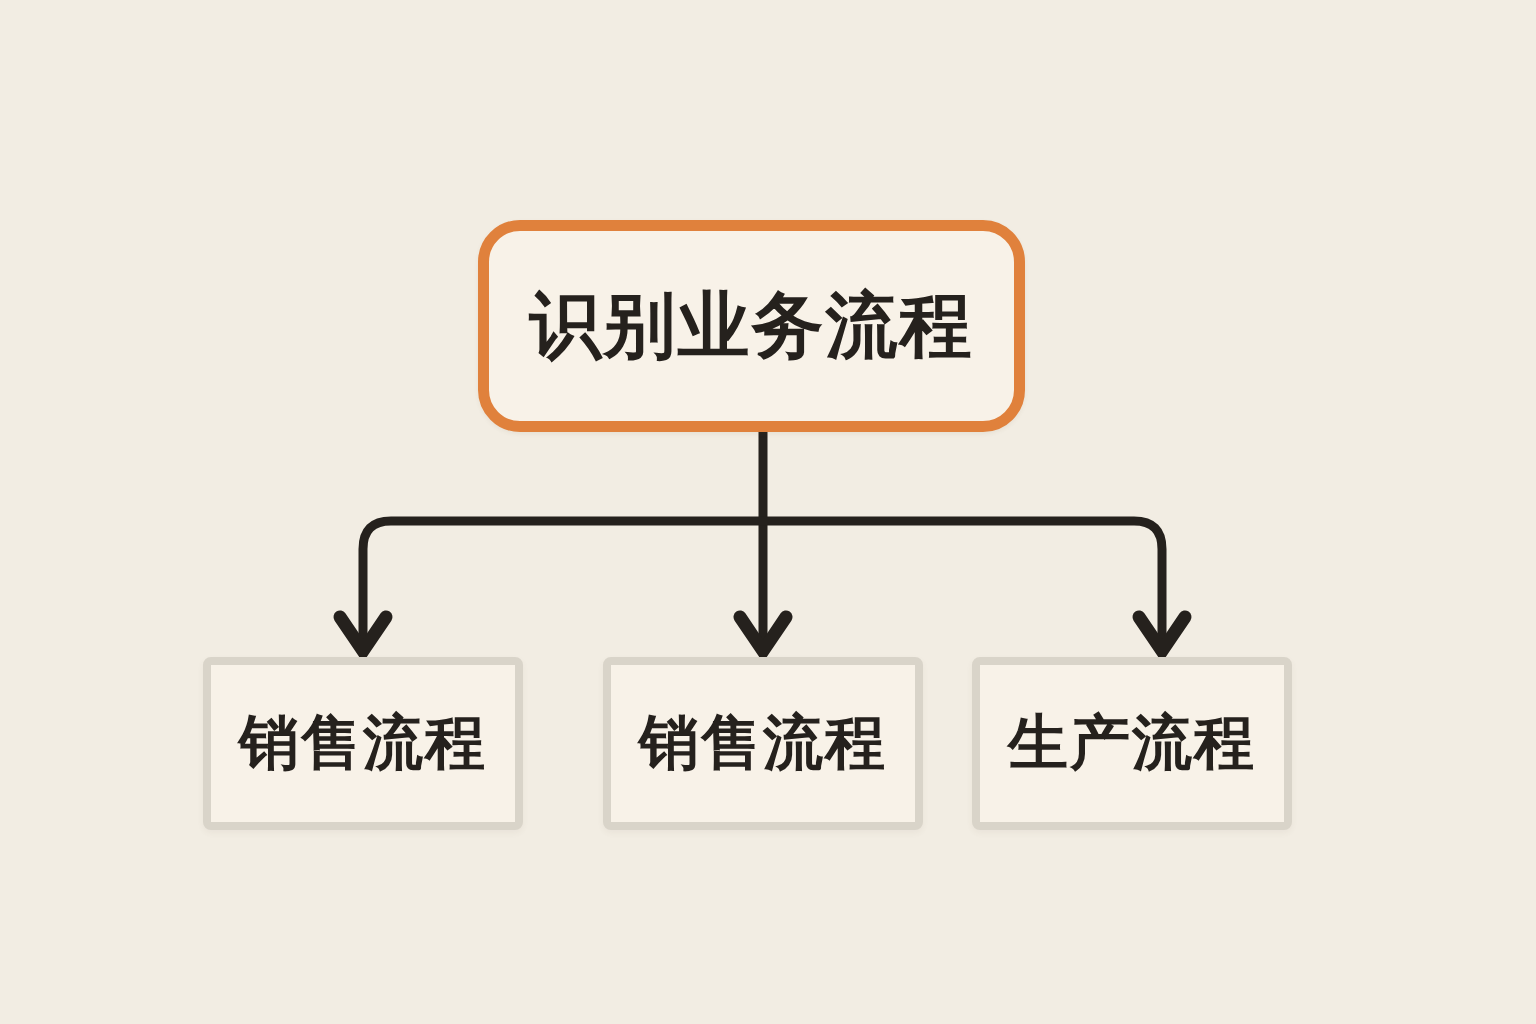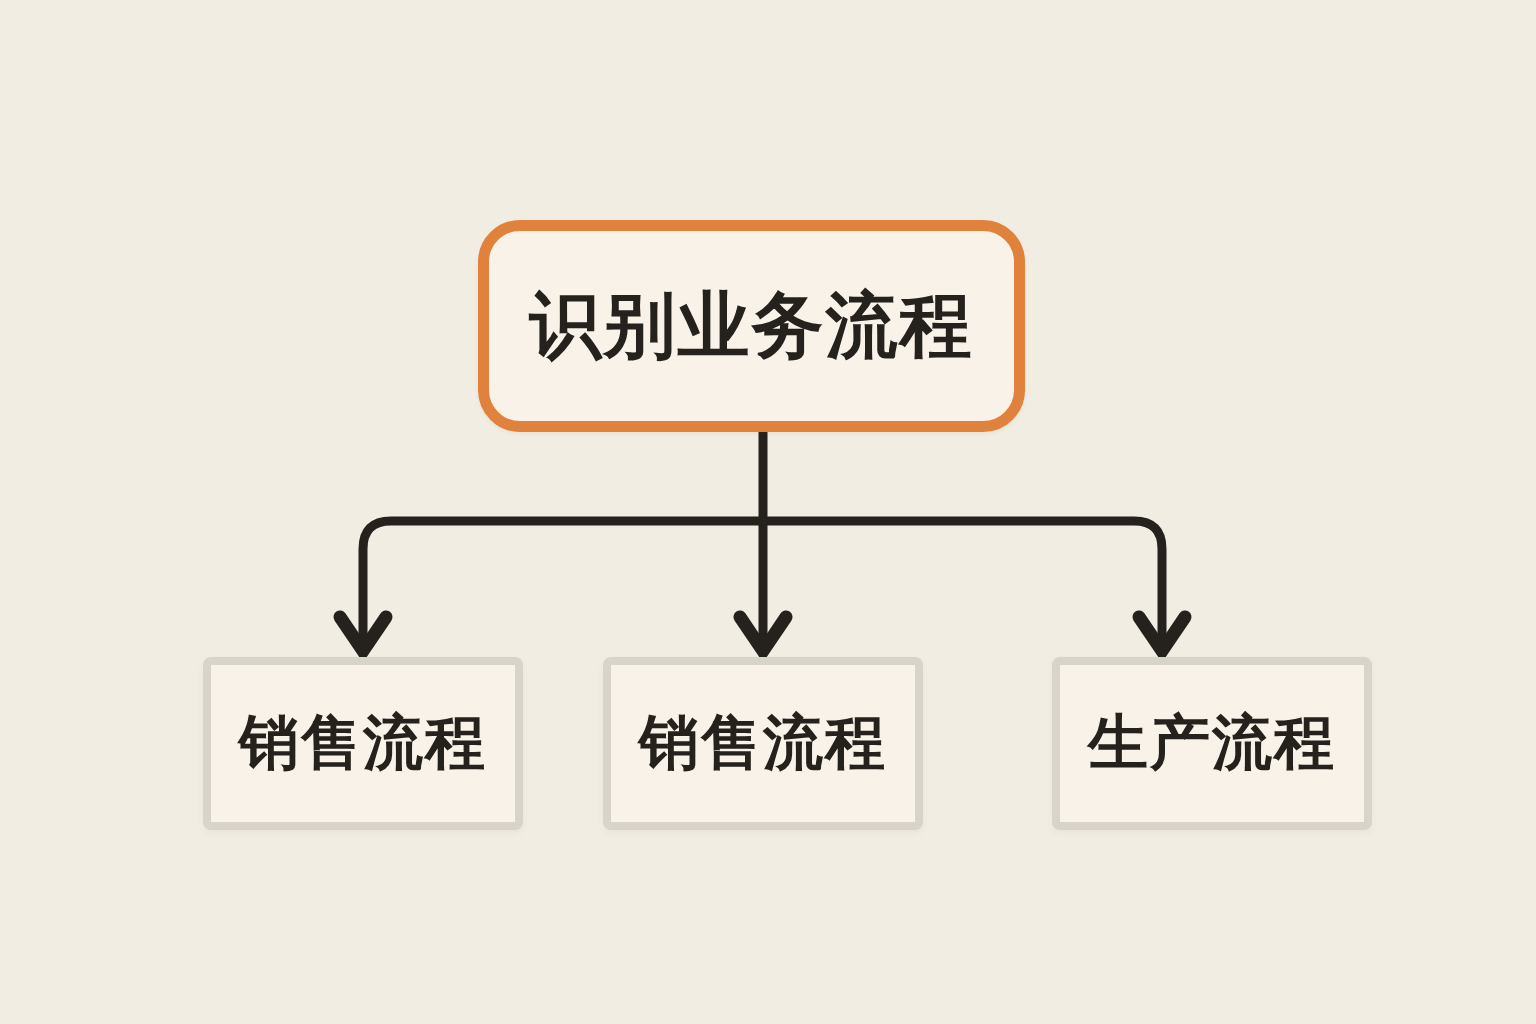--- a/index.html
+++ b/index.html
@@ -53,21 +53,21 @@
   .node.child{
     top:657px;
     width:320px;height:173px;
     border:8px solid var(--child-border);
     border-radius:8px;
     box-shadow:0 3px 6px rgba(100,90,70,0.06);
   }
   .node.child .label{font-size:60px;}
   .node.child.c1{left:203px;}
   .node.child.c2{left:603px;}
-  .node.child.c3{left:1052px;}
+  .node.child.c3{left:972px;}
   svg.connectors{
     position:absolute;left:0;top:0;
     width:1536px;height:1024px;
     color:var(--ink);
     pointer-events:none;
   }
 </style>
 </head>
 <body>
 

